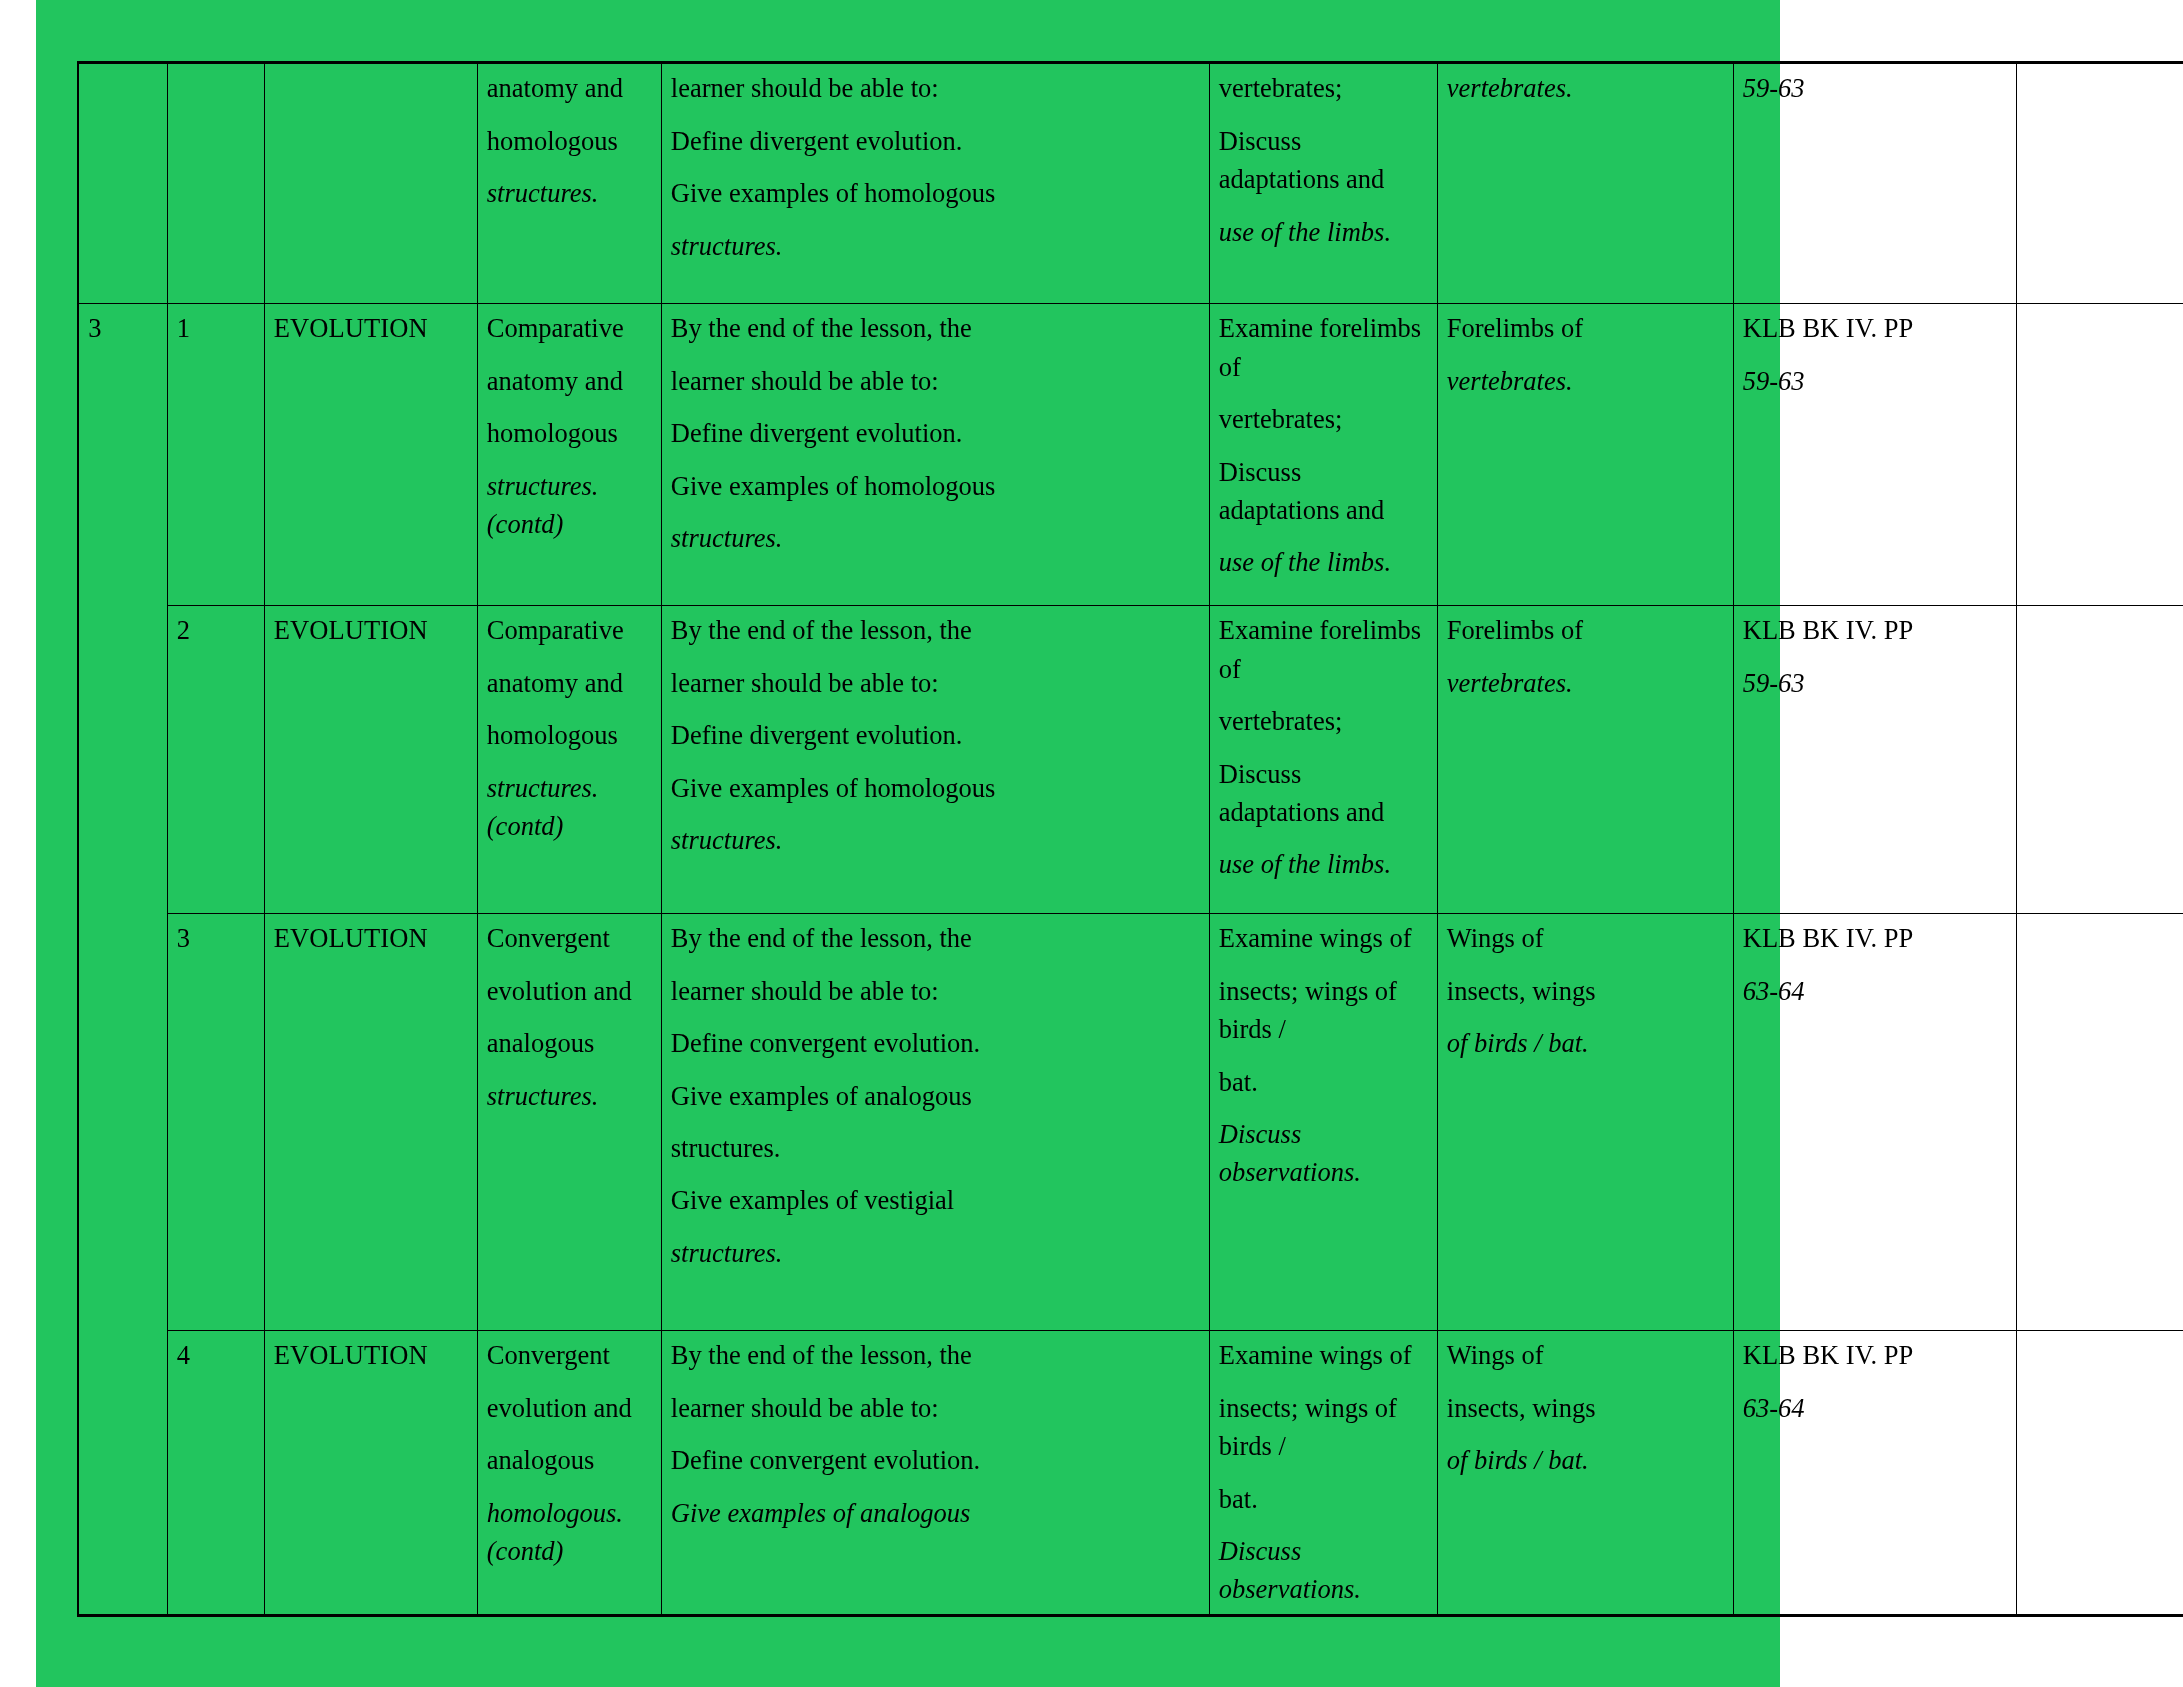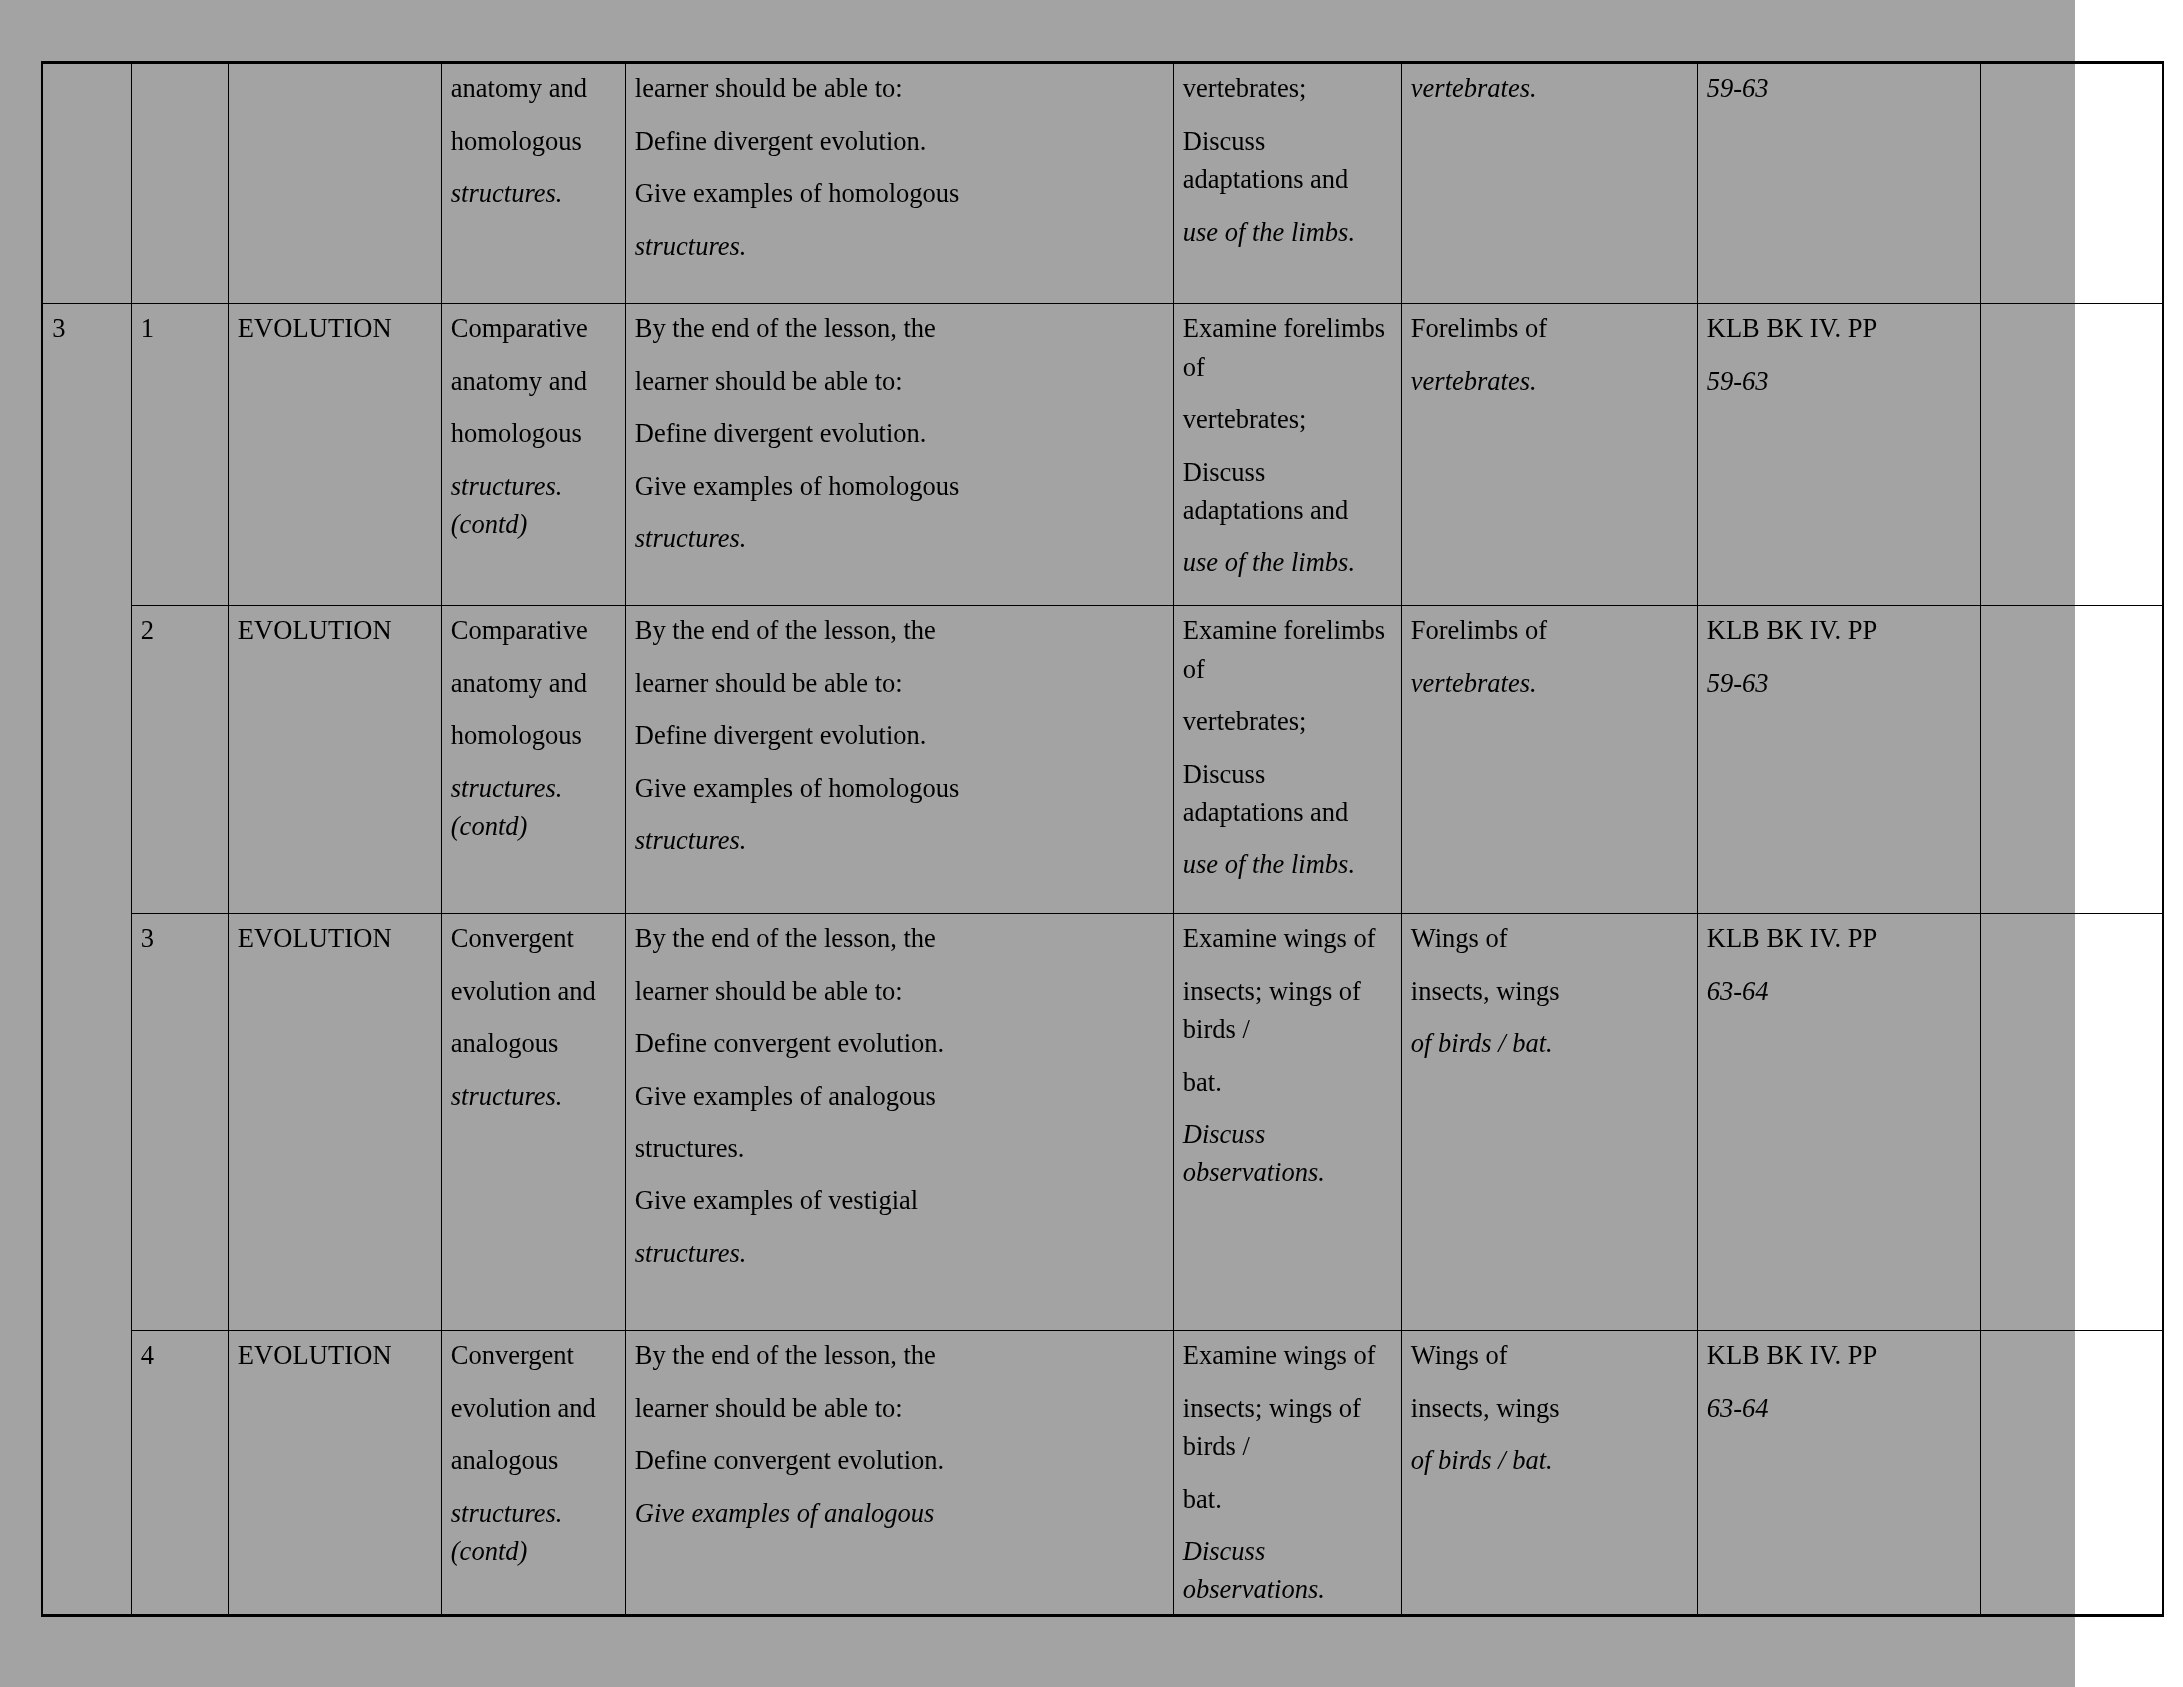--- a/index.html
+++ b/index.html
@@ -11,24 +11,25 @@
   body {
     width: 2183px;
     height: 1687px;
     font-family: "Liberation Serif", "DejaVu Serif", serif;
     color: #000000;
     overflow: hidden;
   }
 
   .page {
     position: relative;
-    width: 2075px;
+    width: 1744px;
     height: 1687px;
-    background: #a3a3a3;
+    background: #22c55e;
     box-sizing: border-box;
+    margin-left: 36px;
   }
 
   .sheet-table {
     position: absolute;
     left: 41px;
     top: 61px;
     width: 2120px;
     border-collapse: collapse;
     table-layout: fixed;
     font-size: 26.5px;
@@ -240,21 +241,21 @@
 
       <tr class="row-l4">
         <td class="c-lesson">4</td>
         <td class="c-topic">
           <span class="topic-text">EVOLUTION</span>
         </td>
         <td class="c-subtopic cell-lines">
           <div>Convergent</div>
           <div>evolution and</div>
           <div>analogous</div>
-          <div>structures.(contd)</div>
+          <div>homologous.(contd)</div>
         </td>
         <td class="c-objectives cell-lines">
           <div>By the end of the lesson, the</div>
           <div>learner should be able to:</div>
           <div>Define convergent evolution.</div>
           <div>Give examples of analogous</div>
         </td>
         <td class="c-activities cell-lines">
           <div>Examine wings of</div>
           <div>insects; wings of birds /</div>

